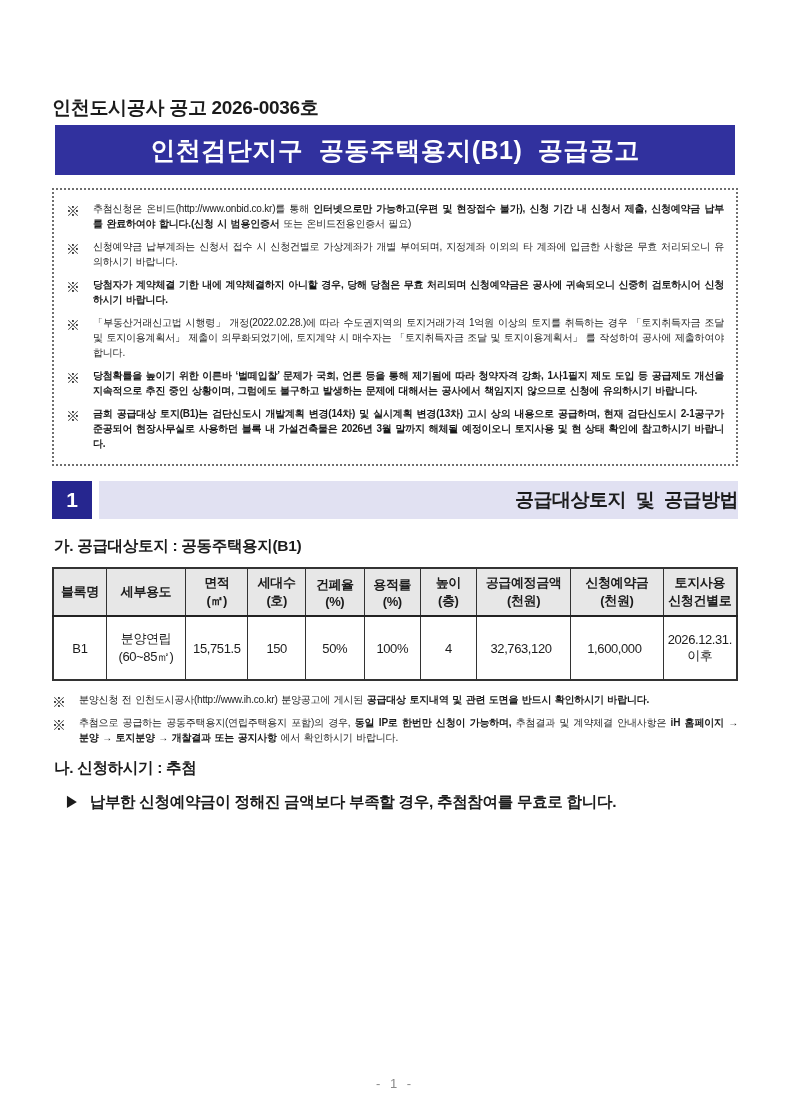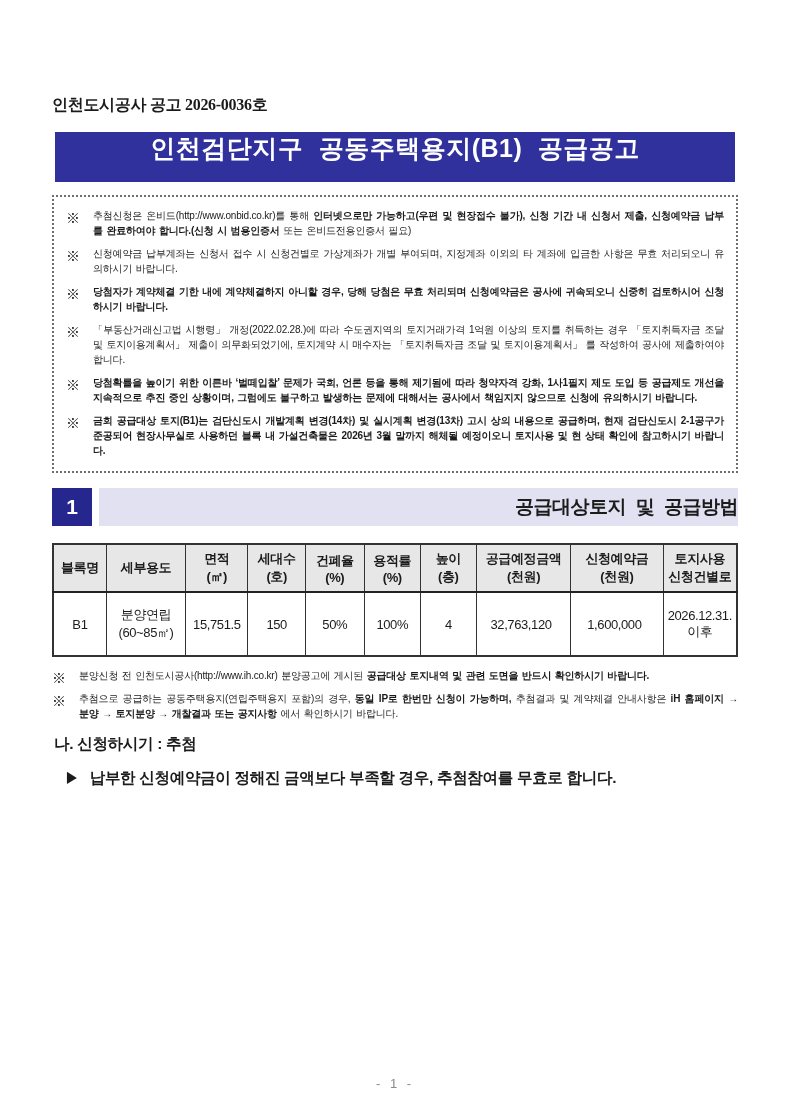--- a/index.html
+++ b/index.html
@@ -10,27 +10,26 @@
     color: #1b1b1b;
   }
   .page {
     position: relative;
     width: 790px; height: 1117px;
     padding: 95px 52px 0 52px;
     overflow: hidden;
     background: #ffffff;
   }
   .doc-number {
-    font-size: 16px; font-weight: bold; letter-spacing: -0.3px;
-    margin-bottom: 16px;
-    font-family: Liberation Serif, serif;
+    font-size: 19px; font-weight: bold; letter-spacing: -0.3px;
+    margin-bottom: 4px;
   }
   .banner {
     height: 50px; margin: 0 3px 13px 3px;
-    display: flex; align-items: flex-start; justify-content: center;
+    display: flex; align-items: center; justify-content: center;
     color: #ffffff; font-size: 25px; font-weight: bold;
     letter-spacing: 0.5px; word-spacing: 8px;
   }
   .notice-box {
     border: 2px dotted #6e6e6e;
     padding: 11px 12px 13px 12px;
     display: flex; flex-direction: column; gap: 8px;
     margin-bottom: 15px;
   }
   .notice-item { display: flex; }
@@ -126,20 +125,21 @@
     </div>
   </div>
 
   <div class="section-header">
     <div class="section-num" style="background: rgb(38, 38, 143);">1</div>
     <div class="section-bar" style="background: rgb(225, 225, 242);">
       <span>공급대상토지 및 공급방법</span>
     </div>
   </div>
 
+  <div class="sub-label">가. 공급대상토지 : 공동주택용지(B1)</div>
 
   <table class="supply" style="--th-bg: #e7e7e7;">
     <colgroup>
       <col style="width:7.8%">
         <col style="width:11.6%">
         <col style="width:9.1%">
         <col style="width:8.4%">
       <col style="width:8.6%">
         <col style="width:8.2%">
         <col style="width:8.2%">

